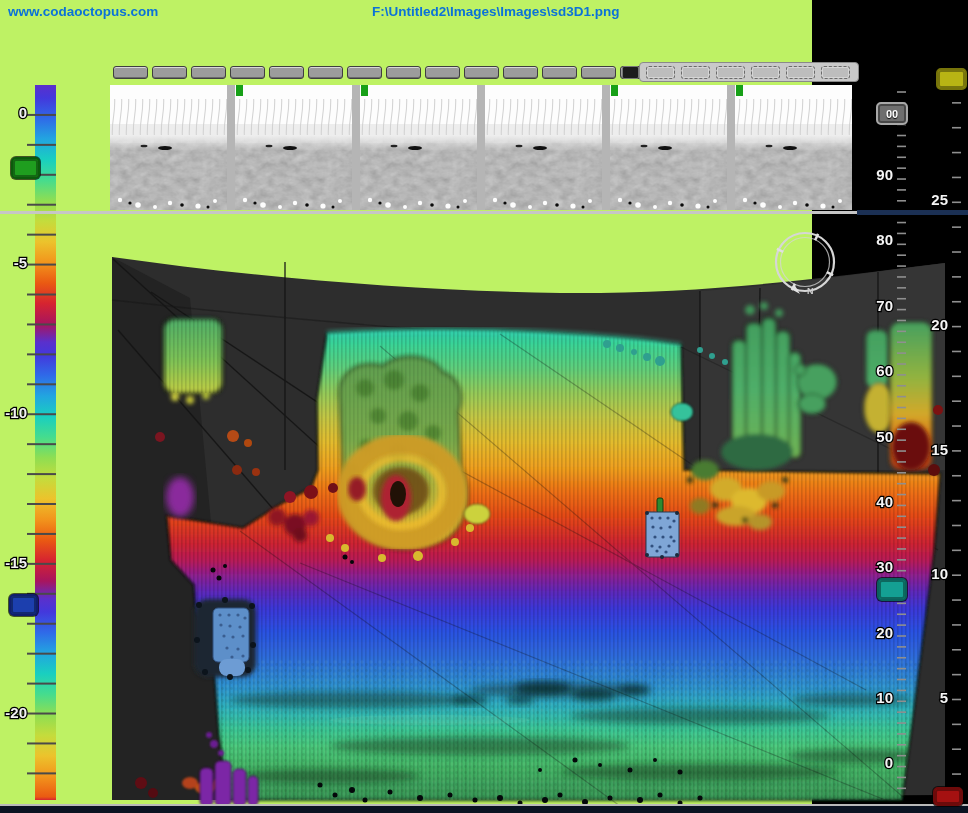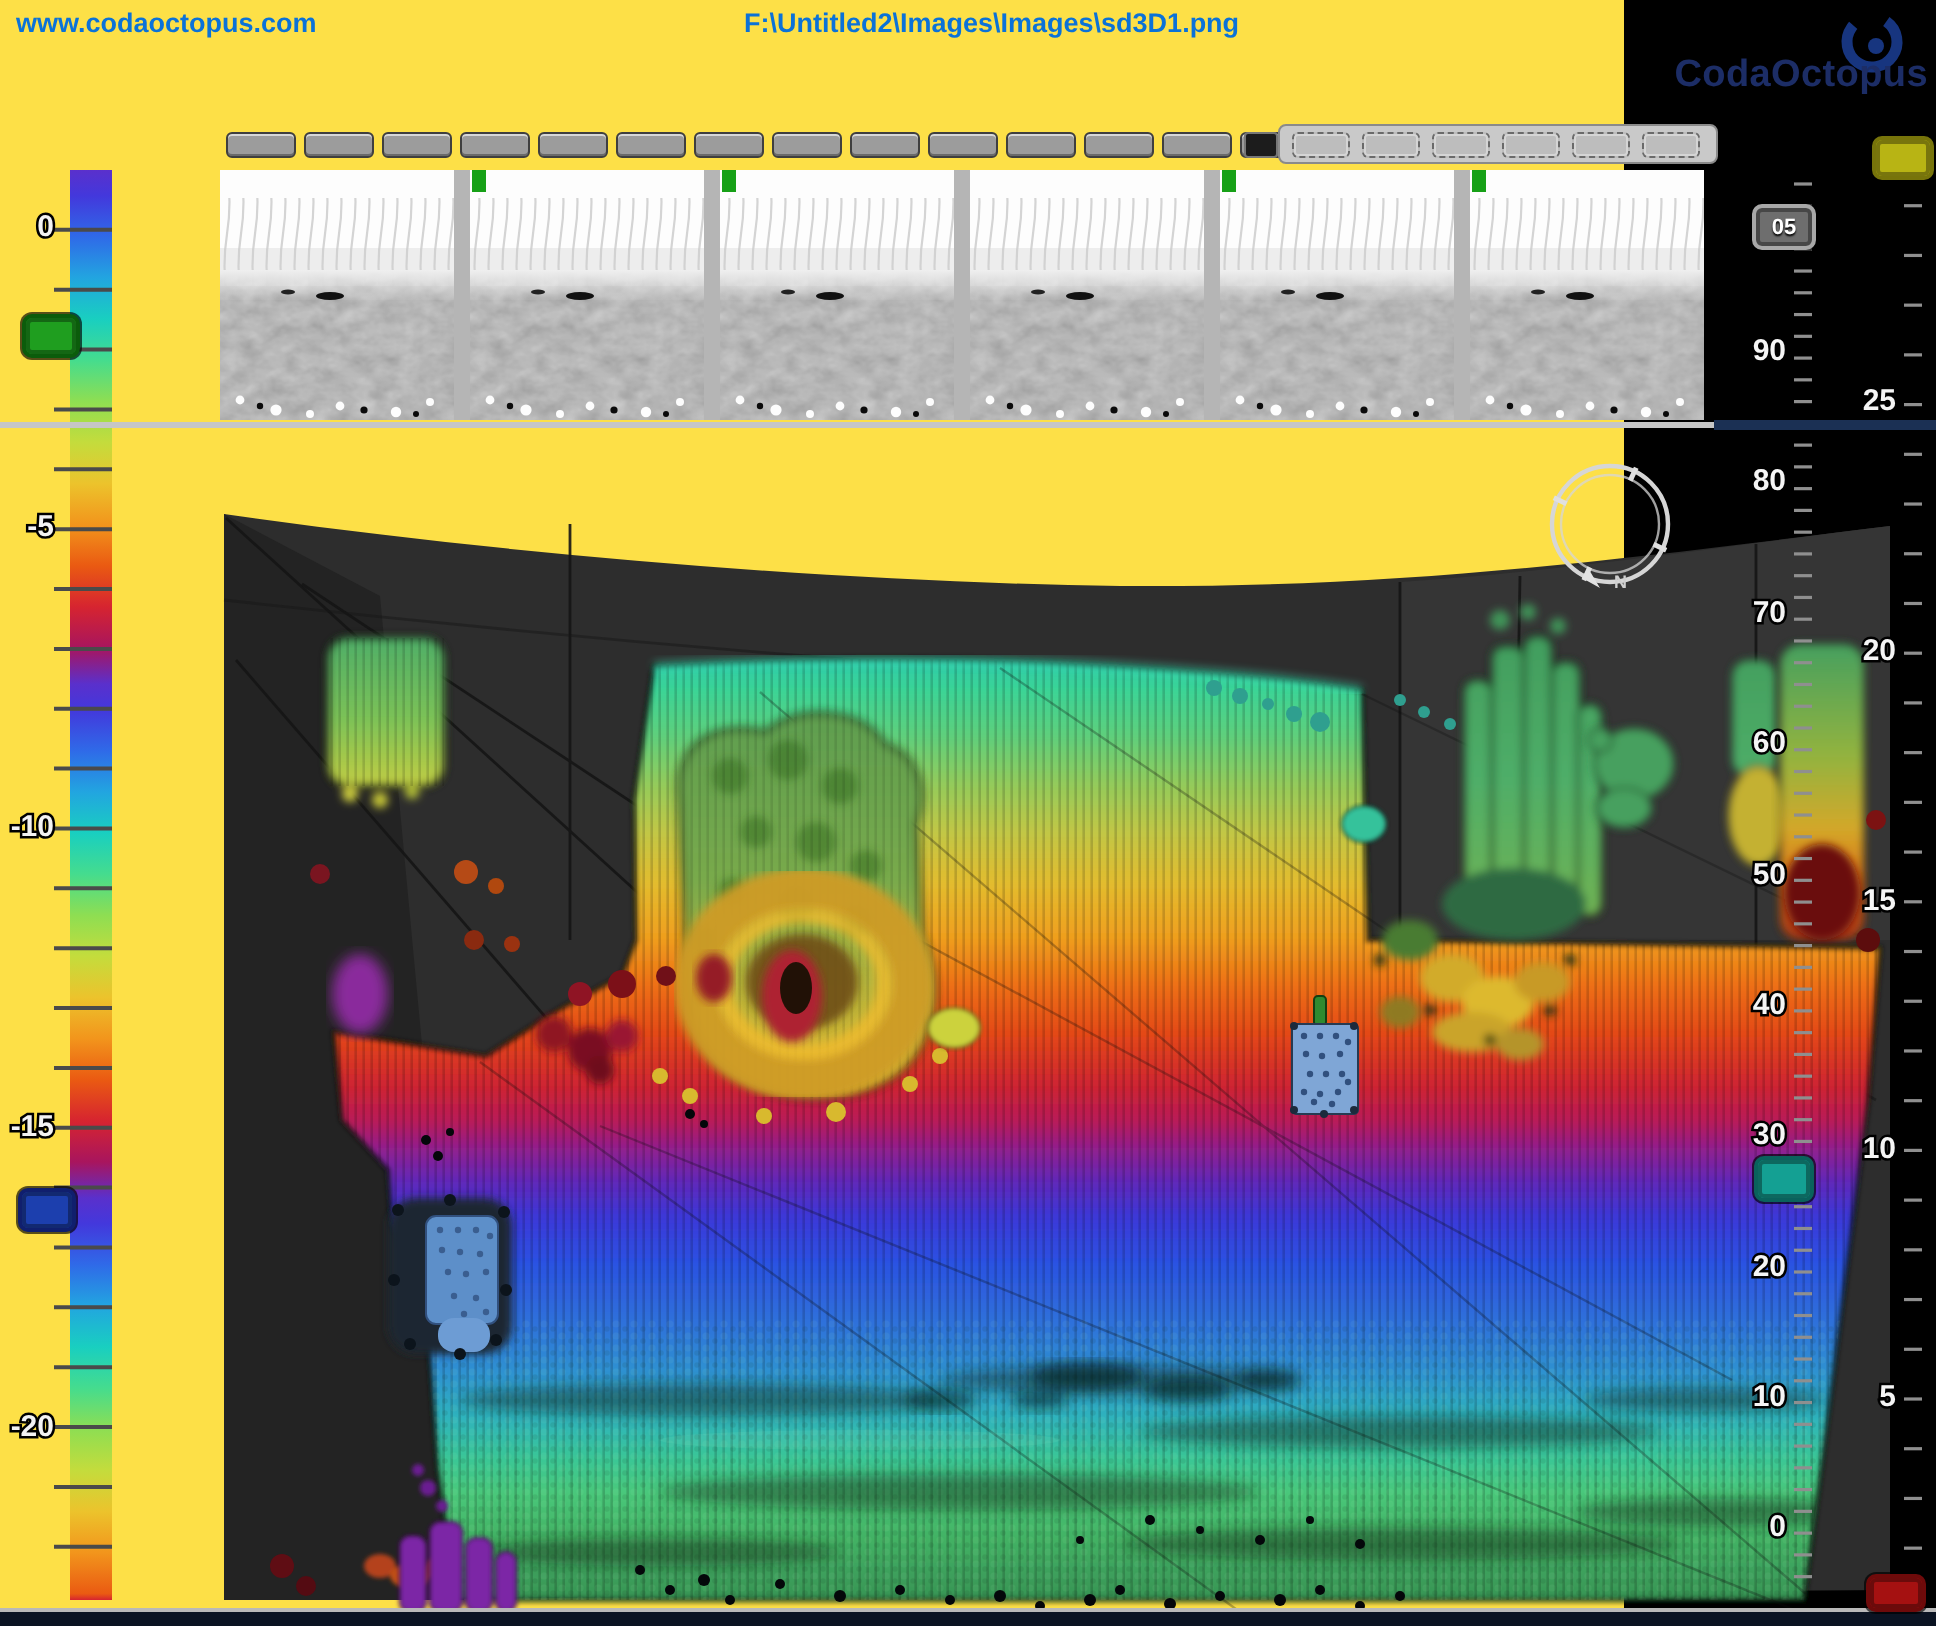--- a/index.html
+++ b/index.html
@@ -1,17 +1,17 @@
 <!DOCTYPE html>
 <html><head>
 <meta charset="utf-8">
 <style>
   html,body{margin:0;padding:0;background:#000;width:968px;height:813px;overflow:hidden;
     font-family:"Liberation Sans",sans-serif;position:relative}
-  #app{position:absolute;inset:0;width:812px;height:813px;background:#fde047}
+  #app{position:absolute;inset:0;width:812px;height:813px;background:#bef264}
   svg text{font-family:"Liberation Sans",sans-serif;font-weight:bold}
   
   #topbar{position:absolute;left:0;top:0;width:968px;height:58px;z-index:40}
   .blue-link{position:absolute;top:4px;font-size:13.5px;font-weight:bold;color:#0b72d8;text-decoration:none;white-space:nowrap}
   #site-link{left:8px}
   #file-path{left:372px}
   #logo-wrap{position:absolute;right:2px;top:0;width:150px;height:56px}
   #logo-icon{position:absolute;right:8px;top:2px}
   #logo-text{position:absolute;right:2px;top:27px;font-size:19px;font-weight:bold;color:#1c2d66;letter-spacing:.2px}
   
@@ -100,27 +100,20 @@
             <circle cx="72" cy="120" r="1.8"></circle>
             <circle cx="98" cy="122" r="1.5"></circle>
         </g>
       </symbol>
     </defs>
   </svg>
 
   <div id="topbar">
     <a id="site-link" class="blue-link" href="#">www.codaoctopus.com</a>
     <div id="file-path" class="blue-link">F:\Untitled2\Images\Images\sd3D1.png</div>
-    <div id="logo-wrap">
-      <svg id="logo-icon" width="44" height="40">
-        <circle cx="22" cy="19" r="12.5" fill="none" stroke="#17357f" stroke-width="5.5" stroke-dasharray="60 18.5" transform="rotate(-55 22 19)"></circle>
-        <circle cx="24" cy="21" r="4" fill="#17357f"></circle>
-      </svg>
-      <div id="logo-text">CodaOctopus</div>
-    </div>
   </div>
 
   <div id="tb-plain">
       <div class="tbtn"></div>
       <div class="tbtn"></div>
       <div class="tbtn"></div>
       <div class="tbtn"></div>
       <div class="tbtn"></div>
       <div class="tbtn"></div>
       <div class="tbtn"></div>
@@ -736,17 +729,17 @@
         <text x="948" y="455" text-anchor="end" font-size="15" fill="#f5f5f5" stroke="#000" stroke-width="2.5" paint-order="stroke">15</text>
         <text x="948" y="579" text-anchor="end" font-size="15" fill="#f5f5f5" stroke="#000" stroke-width="2.5" paint-order="stroke">10</text>
         <text x="948" y="703" text-anchor="end" font-size="15" fill="#f5f5f5" stroke="#000" stroke-width="2.5" paint-order="stroke">5</text>
       </g>
     </svg>
 
 <div class="marker" style="left: 11px; top: 157px; width: 25px; height: 18px; border: 2px solid rgb(11, 92, 11); background: rgb(31, 158, 31);"></div>
     <div class="marker" style="left: 9px; top: 594px; width: 25px; height: 18px; border: 2px solid rgb(16, 31, 110); background: rgb(28, 63, 174);"></div>
     <div class="marker" style="left: 936px; top: 68px; width: 27px; height: 18px; border: 2px solid rgb(119, 116, 10); background: rgb(184, 180, 20);"></div>
     <div class="marker" style="left: 876px; top: 102px; width: 28px; height: 19px; border: 2px solid rgb(168, 168, 168); background: rgb(110, 110, 110);">
-      <span>05</span>
+      <span>00</span>
     </div>
     <div class="marker" style="left: 877px; top: 578px; width: 26px; height: 19px; border: 2px solid rgb(10, 98, 92); background: rgb(20, 160, 147);"></div>
     <div class="marker" style="left: 933px; top: 787px; width: 26px; height: 15px; border: 2px solid rgb(110, 10, 10); background: rgb(165, 17, 17);"></div>
   </div>
 
 </body></html>

